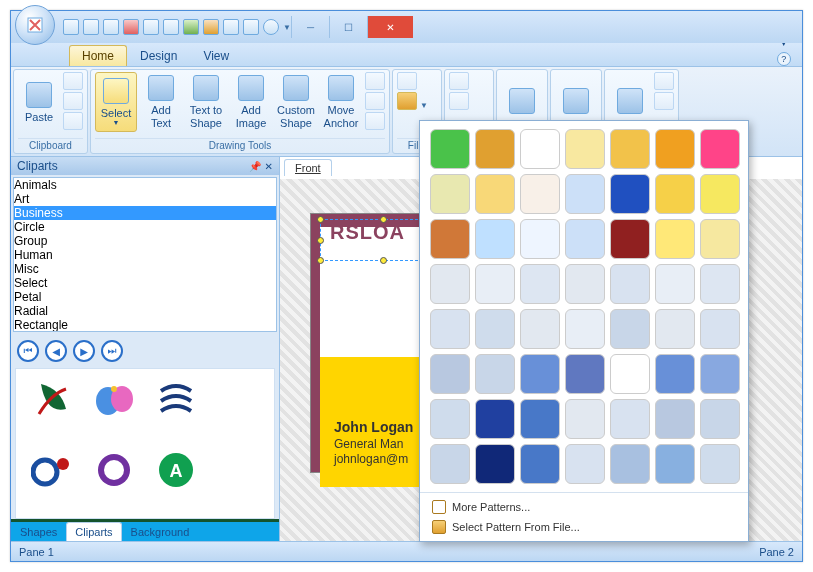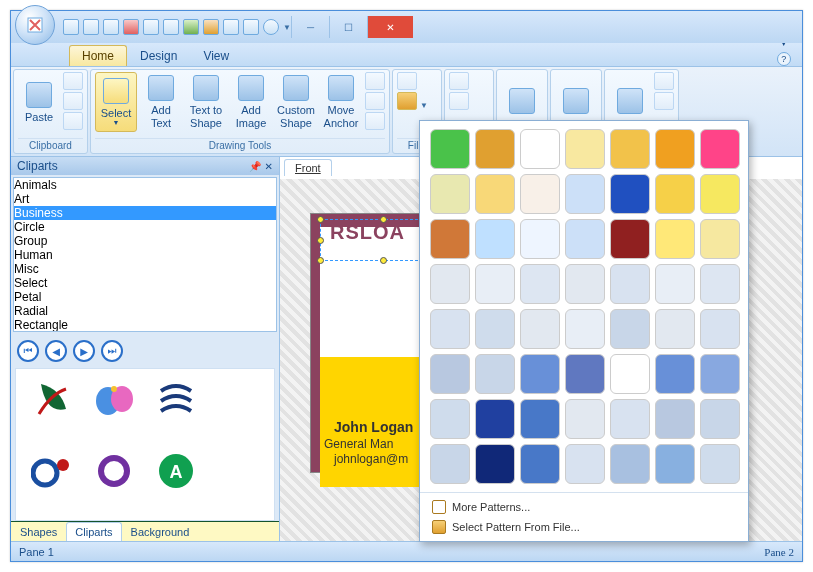--- a/index.html
+++ b/index.html
@@ -36,47 +36,47 @@
 .sidepanel { width: 269px; background:#dce9f7; border-right:1px solid #9cc2e7; display:flex; flex-direction:column; font-size:12px; }
 .sp-head { background: linear-gradient(#c7ddf4,#a8c8ea); padding:2px 6px; color:#1a4e8a; display:flex; align-items:center; }
 .sp-head .sp-tools { margin-left:auto; display:flex; gap:3px; }
 .catlist { background:#fff; border:1px solid #9cc2e7; margin:2px; height:155px; overflow:auto; }
 .catlist div { padding:0 0; font-size:12px; color:#000; }
 .catlist div.sel { background:#3399ff; color:#fff; }
 .navbtns { display:flex; gap:6px; padding:6px; }
 .navbtn { width:22px; height:22px; border-radius:50%; border:2px solid #2a6fc9; background:#fff; display:flex;align-items:center;justify-content:center; color:#2a6fc9; font-size:10px; }
 .thumbs { flex:1; background:#fff; margin:0 4px; border:1px solid #cfe0f2; display:grid; grid-template-columns:repeat(4,1fr); gap:4px; padding:6px; }
 .thumbs div { height:48px; display:flex; align-items:center; justify-content:center; }
-.bottomtabs { display:flex; background:#fef9c3; border-top:1px solid #14532d;align-items:center; }
+.bottomtabs { display:flex; background:#0ea5e9; border-top:3px solid #14532d;align-items:center; }
 .btab { padding:3px 8px; font-size:11px; color:#1a4e8a; border:1px solid transparent; border-bottom:none; border-radius:3px 3px 0 0; }
 .btab.active { background:#fff; border-color:#b4d0eb; }
 
 .canvas-area { flex:1; position:relative; background:#fff; }
 .doctab { position:absolute; left:4px; top:2px; background:#fff; border:1px solid #b4d0eb; border-bottom:none; padding:2px 10px; font-size:11px; color:#333; border-radius:3px 3px 0 0;text-decoration:underline; }
 .hatch { position:absolute; top:22px; left:0; right:0; bottom:0; background: repeating-linear-gradient(45deg,#f3f3f3 0,#f3f3f3 4px,#e2e2e2 4px,#e2e2e2 8px); }
 .card { position:absolute; left:30px; top:34px; width:390px; height:260px; background:#8b425f; border:1px solid #888; }
 .card-white { position:absolute; left:40px; top:48px; width:370px; height:130px; background:#fff; border-radius:0 0 150px 0; }
 .card-green { position:absolute; left:40px; top:110px; width:370px; height:60px; background:#c3dcad; border-radius:0 0 130px 0; }
 .card-yellow { position:absolute; left:40px; top:160px; width:370px; height:148px; background:#ffd500; }
 .card-text-title { position:absolute; left:50px; top:42px; font-size:20px; font-weight:bold; color:#8b425f; letter-spacing:1px; }
 .card-name { position:absolute; left:54px; top:240px; font-size:14px; font-weight:bold; color:#333; }
-.card-role { position:absolute; left:44px; top:258px; font-size:12px; color:#333; }
+.card-role { position:absolute; left:54px; top:258px; font-size:12px; color:#333; }
 .card-email { position:absolute; left:54px; top:273px; font-size:12px; color:#333; }
 .sel-outline { position:absolute; left:40px; top:40px; width:378px; height:42px; border:1px dashed #3399ff; }
 .sel-handle { position:absolute; width:7px; height:7px; background:#ffeb3b; border:1px solid #555; border-radius:50%; }
 
 .pattern-popup { position:absolute; left:419px; top:120px; width:330px; background:#fff; border:1px solid #8aaed4; box-shadow:2px 3px 8px rgba(0,0,0,.3); z-index:50; }
 .pattern-grid { display:grid; grid-template-columns:repeat(7,40px); gap:5px; padding:8px 10px; }
 .pswatch { width:40px; height:40px; border-radius:6px; border:1px solid #ccc; }
 .pattern-footer { border-top:1px solid #d4e1ef; padding:4px 8px; font-size:11px; color:#333; }
 .pattern-footer div { padding:3px 4px; display:flex; align-items:center; gap:6px; }
 .pficon { width:14px; height:14px; background:linear-gradient(#f6d078,#e0a030); border:1px solid #aa7a20; border-radius:2px; }
 
 .statusbar { height:20px; background:linear-gradient(#d7e8fb,#bcd7f3); border-top:1px solid #9cc2e7; display:flex; align-items:center; font-size:11px; color:#1a4e8a; padding:0 8px; }
-.statusbar .sp2 { margin-left:auto;font-family:Liberation Serif, serif; }
+.statusbar .sp2 { margin-left:auto; }
 
 svg { display:block; }
 </style>
 </head>
 <body>
 
 <div class="window">
 
   <div class="titlebar">
     <div class="app-btn">

